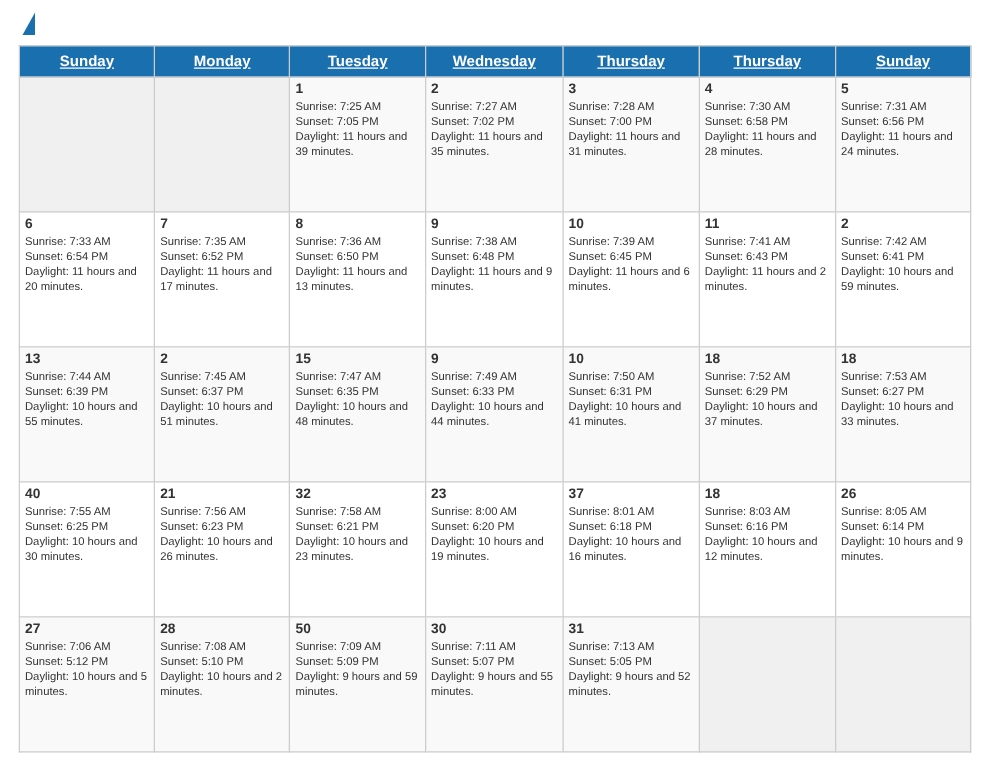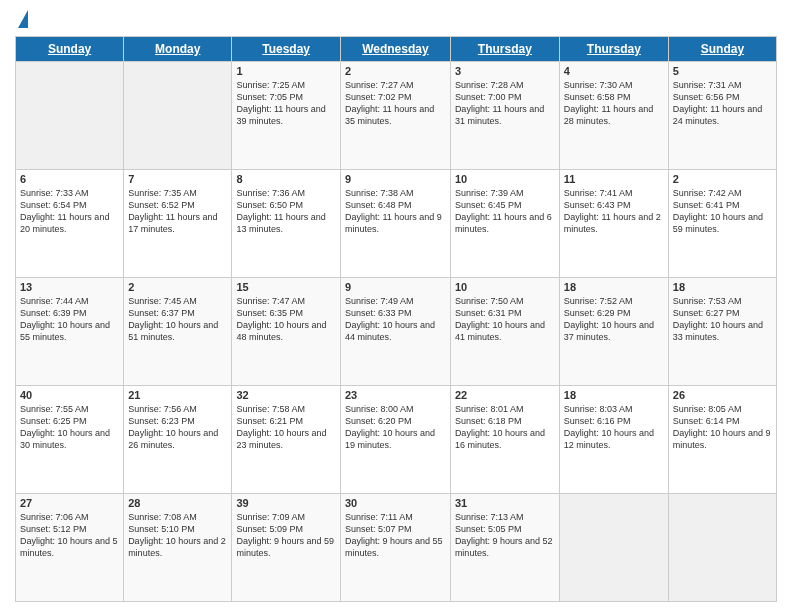--- a/index.html
+++ b/index.html
@@ -231,21 +231,21 @@
           </td>
           <td>
             <span class="day-number">32</span>
             <div class="day-info">Sunrise: 7:58 AM<br>Sunset: 6:21 PM<br>Daylight: 10 hours and 23 minutes.</div>
           </td>
           <td>
             <span class="day-number">23</span>
             <div class="day-info">Sunrise: 8:00 AM<br>Sunset: 6:20 PM<br>Daylight: 10 hours and 19 minutes.</div>
           </td>
           <td>
-            <span class="day-number">22</span>
+            <span class="day-number">37</span>
             <div class="day-info">Sunrise: 8:01 AM<br>Sunset: 6:18 PM<br>Daylight: 10 hours and 16 minutes.</div>
           </td>
           <td>
             <span class="day-number">18</span>
             <div class="day-info">Sunrise: 8:03 AM<br>Sunset: 6:16 PM<br>Daylight: 10 hours and 12 minutes.</div>
           </td>
           <td>
             <span class="day-number">26</span>
             <div class="day-info">Sunrise: 8:05 AM<br>Sunset: 6:14 PM<br>Daylight: 10 hours and 9 minutes.</div>
           </td>
@@ -253,21 +253,21 @@
         <tr>
           <td>
             <span class="day-number">27</span>
             <div class="day-info">Sunrise: 7:06 AM<br>Sunset: 5:12 PM<br>Daylight: 10 hours and 5 minutes.</div>
           </td>
           <td>
             <span class="day-number">28</span>
             <div class="day-info">Sunrise: 7:08 AM<br>Sunset: 5:10 PM<br>Daylight: 10 hours and 2 minutes.</div>
           </td>
           <td>
-            <span class="day-number">39</span>
+            <span class="day-number">50</span>
             <div class="day-info">Sunrise: 7:09 AM<br>Sunset: 5:09 PM<br>Daylight: 9 hours and 59 minutes.</div>
           </td>
           <td>
             <span class="day-number">30</span>
             <div class="day-info">Sunrise: 7:11 AM<br>Sunset: 5:07 PM<br>Daylight: 9 hours and 55 minutes.</div>
           </td>
           <td>
             <span class="day-number">31</span>
             <div class="day-info">Sunrise: 7:13 AM<br>Sunset: 5:05 PM<br>Daylight: 9 hours and 52 minutes.</div>
           </td>

